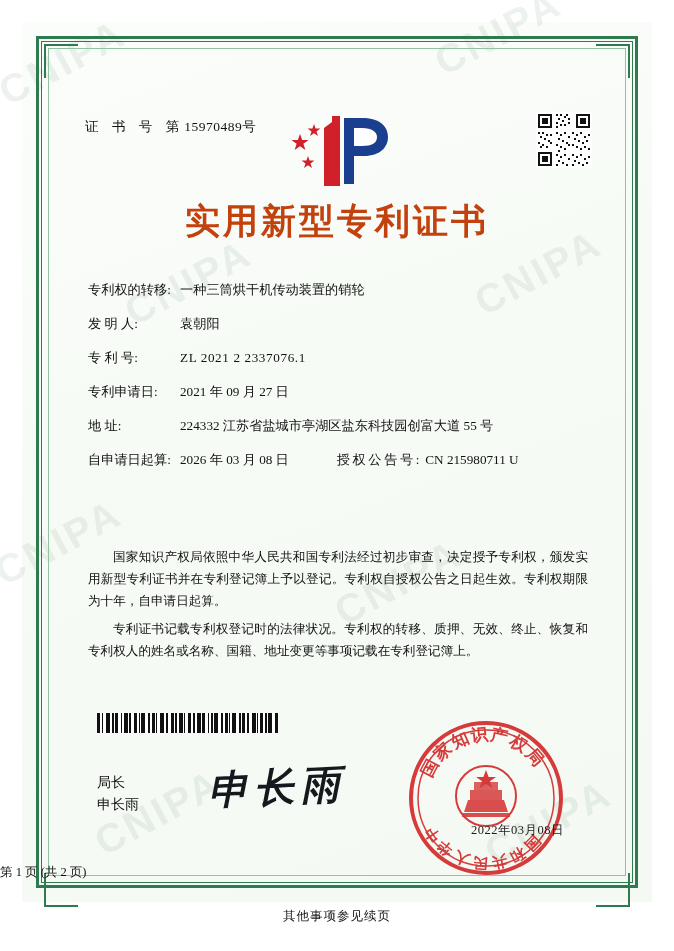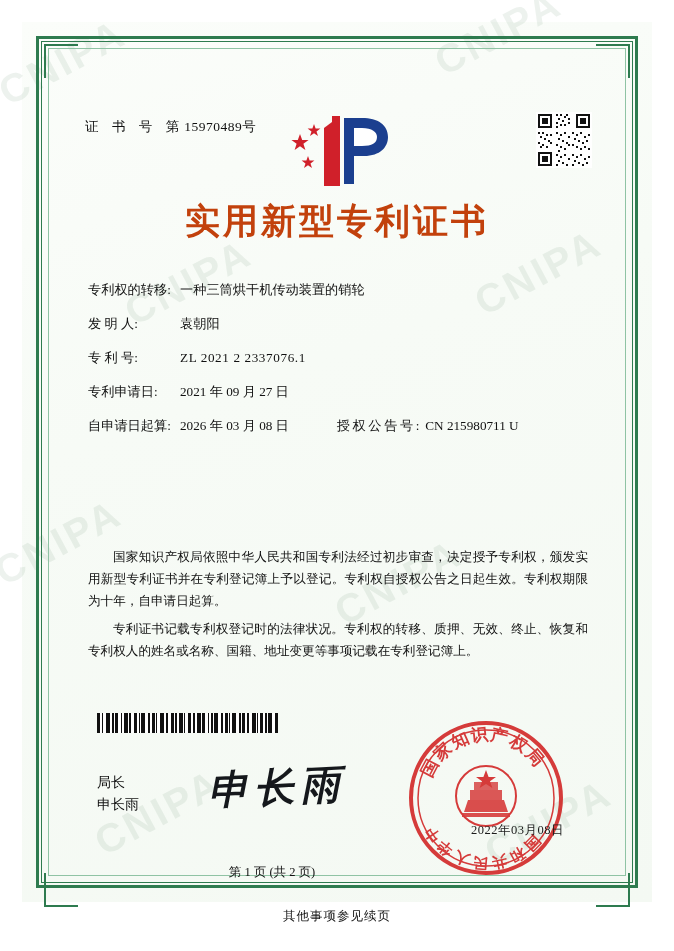--- a/index.html
+++ b/index.html
@@ -211,21 +211,20 @@
     font-size: 12.5px;
     color: #1b1b1b;
     letter-spacing: 0.5px;
   }
 
   
   .page-num {
     position: absolute;
     left: 0; top: 864px;
     width: 544px;
-    text-align: center;
     font-size: 12.5px;
     color: #111;
   }
   .footer-note {
     position: absolute;
     left: 0; top: 908px;
     width: 674px;
     text-align: center;
     font-size: 12.5px;
     color: #111;
@@ -368,20 +367,23 @@
     </div>
     <div class="frow">
       <span class="flabel">发 明 人:</span><span class="fvalue">袁朝阳</span>
     </div>
     <div class="frow">
       <span class="flabel">专 利 号:</span><span class="fvalue mono">ZL 2021 2 2337076.1</span>
     </div>
     <div class="frow">
       <span class="flabel">专利申请日:</span><span class="fvalue">2021 年 09 月 27 日</span>
     </div>
+    <div class="frow">
+      <span class="flabel">地       址:</span><span class="fvalue">224332 江苏省盐城市亭湖区盐东科技园创富大道 55 号</span>
+    </div>
     <div class="frow frow-split">
       <span class="flabel">自申请日起算:</span><span class="fvalue">2026 年 03 月 08 日</span><span class="right-label">授权公告号:</span> <span class="fvalue">CN 215980711 U</span>
     </div>
   </div>
 
   <div class="para para2">专利证书记载专利权登记时的法律状况。专利权的转移、质押、无效、终止、恢复和专利权人的姓名或名称、国籍、地址变更等事项记载在专利登记簿上。</div>
   <div class="para para1">国家知识产权局依照中华人民共和国专利法经过初步审查，决定授予专利权，颁发实用新型专利证书并在专利登记簿上予以登记。专利权自授权公告之日起生效。专利权期限为十年，自申请日起算。</div>
 
   <div class="barcode">
     <i style="width:3px;background:#111"></i>

